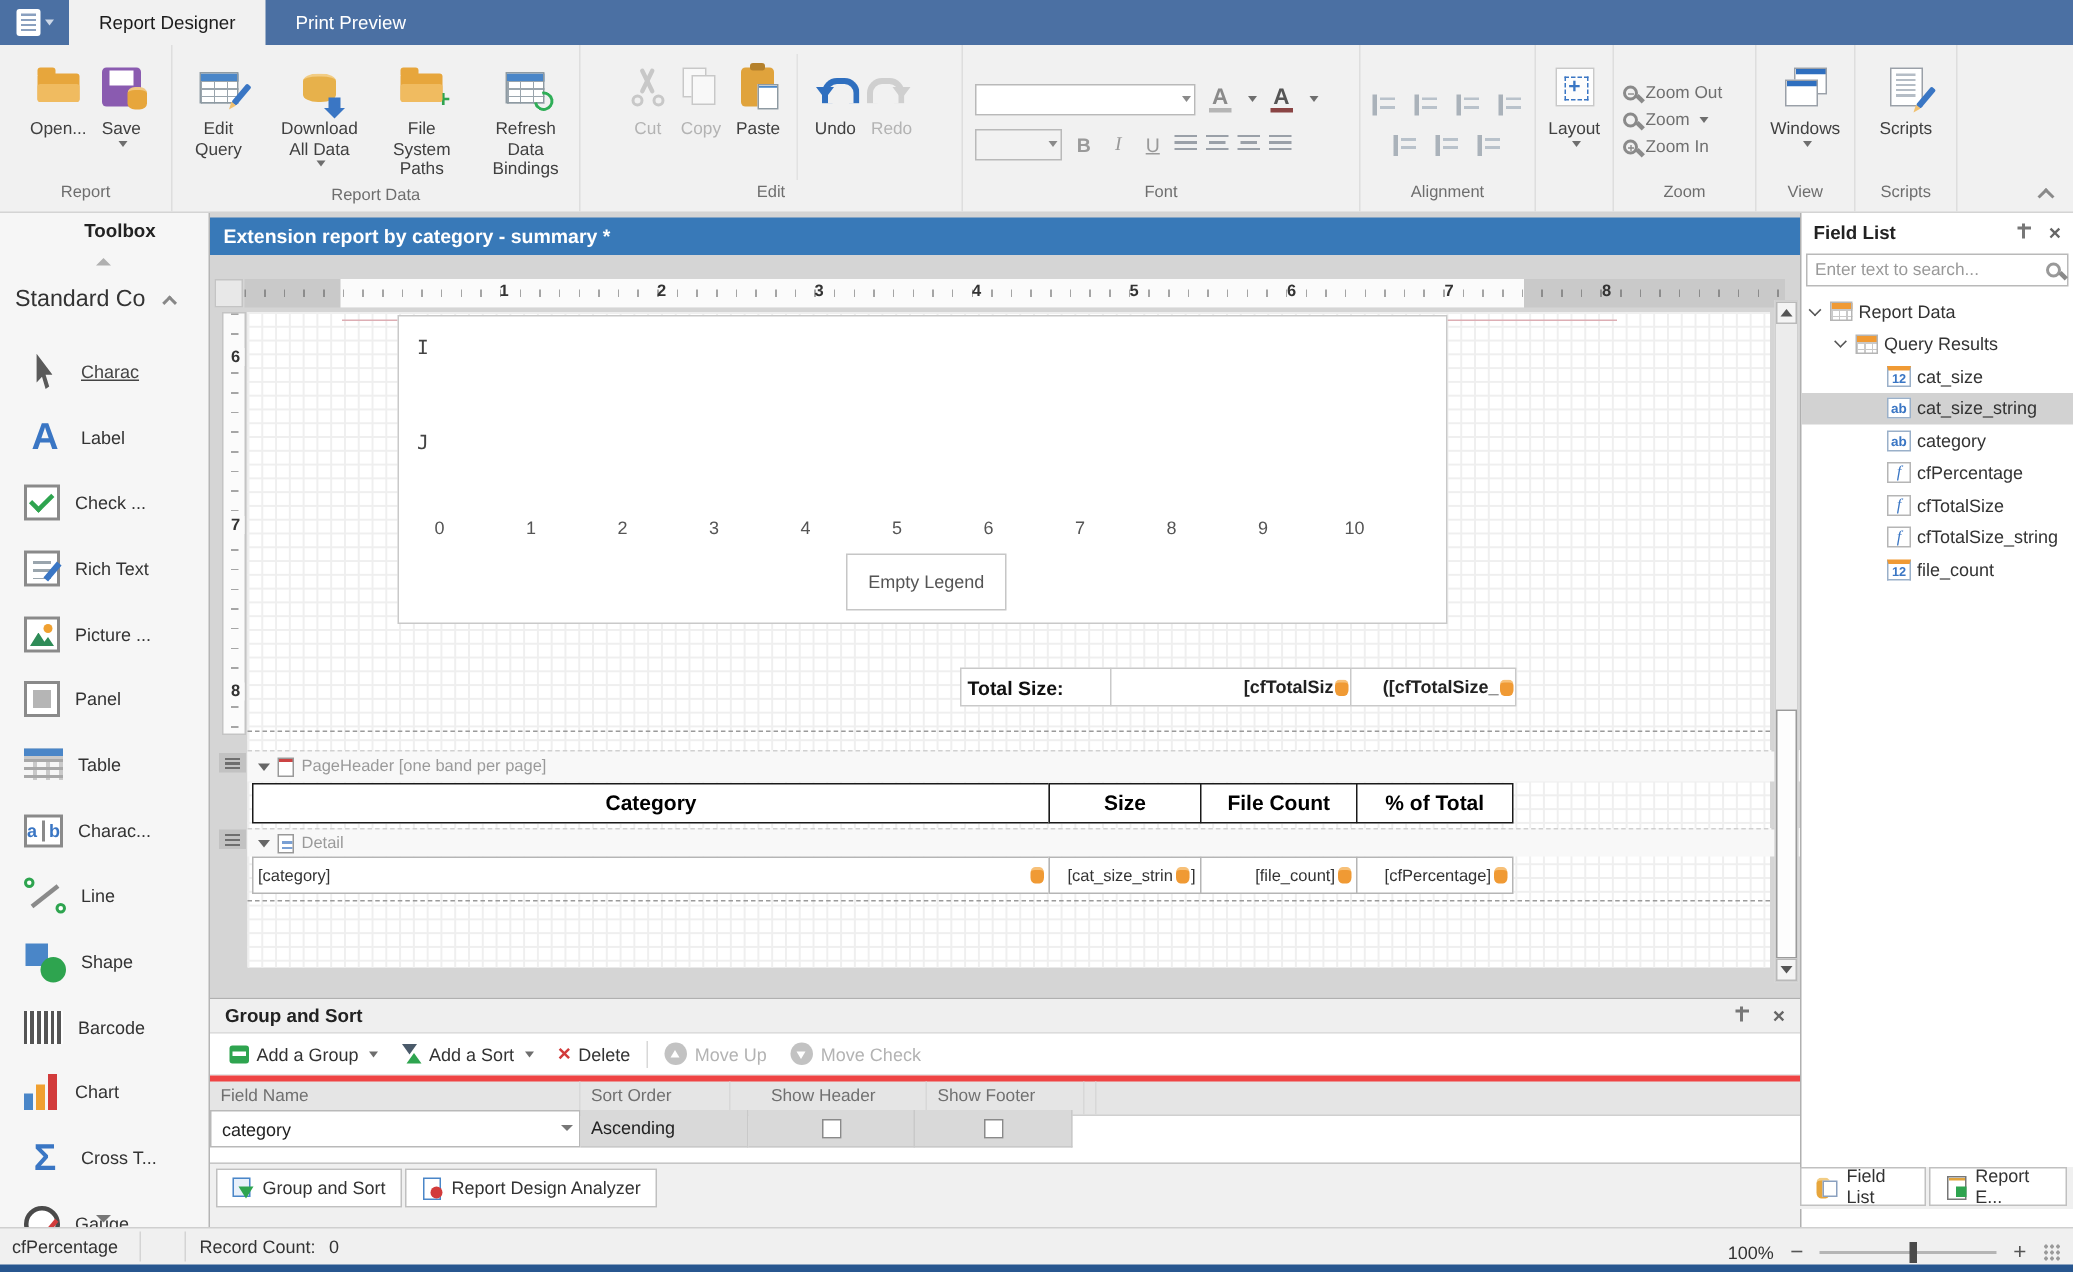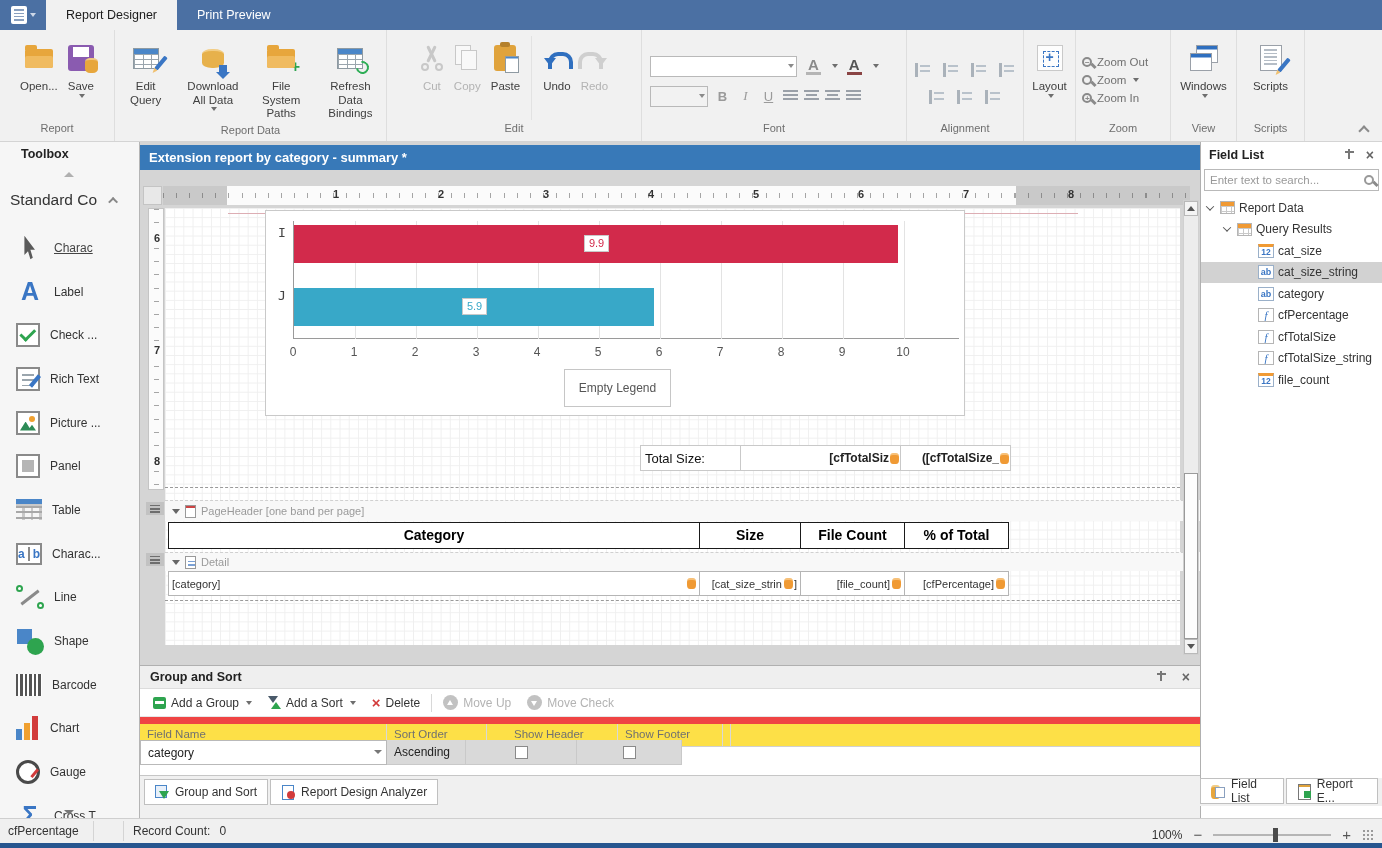--- a/index.html
+++ b/index.html
@@ -86,21 +86,21 @@
   .ic-windows { width:28px; height:26px; position:relative; }
   .ic-windows::before { content:""; position:absolute; right:0; top:0; width:20px; height:16px; background:#fff; border:1.2px solid #9aa0a8; box-shadow:inset 0 5px 0 -1.5px #2f6fbf; }
   .ic-windows::after { content:""; position:absolute; left:0; bottom:0; width:20px; height:16px; background:#fff; border:1.2px solid #9aa0a8; box-shadow:inset 0 5px 0 -1.5px #2f6fbf; }
   .ic-scripts { width:22px; height:26px; background:#fff; border:1.2px solid #9aa0a8; position:relative; }
   .ic-scripts::before { content:""; position:absolute; left:3px; top:3px; width:13px; height:17px; background:repeating-linear-gradient(#b5bdc6 0 1.5px, transparent 1.5px 3.5px); }
   #rib-collapse { position:absolute; right:14px; bottom:8px; width:9px; height:9px; cursor:pointer; }
   #rib-collapse::before { content:""; position:absolute; left:1px; top:3px; width:6px; height:6px; border-left:2px solid #8a8a8a; border-top:2px solid #8a8a8a; transform:rotate(45deg); }
 
   
   #toolbox { position:absolute; left:0; top:142px; width:140px; height:676px; background:#f6f6f6; border-right:1px solid #b5b5b5; overflow:hidden; }
-  #tb-title { height:24px; line-height:24px; padding-left:21px; font-size:12.5px; font-weight:bold; color:#222; }
+  #tb-title { height:24px; line-height:24px; padding-left:21px; font-size:12.5px; font-weight:bold; color:#222;text-align:center; }
   .tb-scroll { position:absolute; left:64px; width:0; height:0; border-left:5px solid transparent; border-right:5px solid transparent; }
   #tb-up { top:30px; border-bottom:5px solid #b0b0b0; }
   #tb-dn { bottom:3px; border-top:5px solid #777; z-index:3; }
   #tb-section { position:absolute; left:0; top:42px; width:140px; height:32px; display:flex; align-items:center; padding-left:10px; font-size:15.5px; color:#333; cursor:pointer; }
   #tb-section .chev-up { margin-left:14px; width:7px; height:7px; border-left:2px solid #888; border-top:2px solid #888; transform:rotate(45deg) translateY(2px); }
   #tb-items { position:absolute; left:0; top:84px; width:140px; bottom:0; }
   .tb-item { height:43.7px; display:flex; align-items:center; gap:10px; padding-left:16px; cursor:pointer; }
   .tb-lab { font-size:12px; color:#333; }
   .tb-lab.tb-sel { text-decoration:underline; color:#444; }
   .tbicon { width:28px; height:28px; position:relative; flex:none; display:flex; align-items:center; justify-content:center; }
@@ -163,21 +163,21 @@
   #plot { position:absolute; left:27px; top:10px; width:666px; height:118px; border-left:1px solid #9a9a9a; border-bottom:1px solid #9a9a9a; }
   .gridline { position:absolute; top:0; width:1px; height:118px; background:#e3e3e3; }
   .bar { position:absolute; left:0; height:38px; }
   .vlabel { position:absolute; background:#fff; border:1px solid #c9c9c9; font-size:11px; padding:0 4px; line-height:15px; }
   .cat-label { position:absolute; left:9px; width:14px; text-align:center; font-family:"DejaVu Sans Mono", monospace; font-size:13px; color:#444; }
   .xtick { position:absolute; top:134px; width:20px; text-align:center; font-size:12px; color:#555; }
   #legendbox { position:absolute; left:298px; top:158px; width:107px; height:38px; border:1px solid #c6c6c6; background:#fff;
       display:flex; align-items:center; justify-content:center; font-size:12px; color:#555; }
 
   .trow-cell { position:absolute; height:26px; background:#fff; border:1px solid #c9c9c9; display:flex; align-items:center; }
-  #ts-label { left:475px; top:237px; width:101px; font-weight:normal; font-size:13px; color:#111; padding-left:4px; }
+  #ts-label { left:475px; top:237px; width:101px; font-weight:bold; font-size:13px; color:#111; padding-left:4px; }
   #ts-v1 { left:575px; top:237px; width:161px; justify-content:flex-end; font-weight:bold; font-size:12px; color:#222; padding-right:1px; }
   #ts-v2 { left:735px; top:237px; width:111px; justify-content:flex-end; font-weight:bold; font-size:12px; color:#222; padding-right:1px; }
   .db-ic { width:9px; height:11px; background:#f09a34; border-radius:3px/4px; border-top:2px solid #f7c078; flex:none; margin-left:1px; }
 
   .dash { position:absolute; left:0; width:1015px; height:0; border-top:1px dashed #9a9a9a; }
   .bandstrip { position:absolute; left:0; width:1134px; background:#f8f8f8; display:flex; align-items:center; gap:5px; padding-left:7px;
       font-size:11px; color:#9a9a9a; border-top:1px dashed #d0d0d0; }
   .band-tri { width:0; height:0; border-left:4px solid transparent; border-right:4px solid transparent; border-top:5px solid #666; }
   .band-pg { width:11px; height:13px; background:#fff; border:1px solid #999; box-shadow:inset 0 3px 0 -1px #c44; }
   .band-dt { width:11px; height:13px; background:repeating-linear-gradient(#7aa0d4 2px, #7aa0d4 3.5px, transparent 3.5px 5.5px) 2px 2px/7px 9px no-repeat,#fff; border:1px solid #999; }
@@ -231,21 +231,21 @@
   .ag-ic { width:13px; height:12px; background:#2ea44f; border-radius:2px; position:relative; }
   .ag-ic::before { content:""; position:absolute; left:2px; top:4px; width:9px; height:3px; background:#fff; }
   .as-ic { width:13px; height:13px; position:relative; }
   .as-ic::before { content:""; position:absolute; left:0; top:0; width:0; height:0; border-left:5px solid transparent; border-right:5px solid transparent; border-top:7px solid #4a5a6a; }
   .as-ic::after { content:""; position:absolute; right:0; bottom:0; width:0; height:0; border-left:5px solid transparent; border-right:5px solid transparent; border-bottom:7px solid #2ea44f; }
   .del-ic { color:#d23b3b; font-weight:bold; font-size:15px; line-height:13px; }
   .mv-ic { width:15px; height:15px; border-radius:50%; background:#c2c2c2; position:relative; }
   .mv-ic::after { content:""; position:absolute; left:4px; }
   .mv-up::after { top:4.5px; border-left:3.5px solid transparent; border-right:3.5px solid transparent; border-bottom:5px solid #fff; }
   .mv-dn::after { top:5.5px; border-left:3.5px solid transparent; border-right:3.5px solid transparent; border-top:5px solid #fff; }
-  #gs-head { position:absolute; left:0; top:51px; display:flex; width:1060px; background:#fde047; border-top:7px solid #ef4444; border-bottom:1px solid #d0d0d0; }
+  #gs-head { position:absolute; left:0; top:51px; display:flex; width:1060px; background:#e5e5e5; border-top:4px solid #ef4444; border-bottom:1px solid #d0d0d0; }
   .gs-hcell { height:22px; line-height:21px; padding-left:7px; font-size:11.5px; color:#707070; border-right:1px solid #d8d8d8; }
   #gs-row { position:absolute; left:0; top:74px; display:flex; height:25px; }
   .gs-c0 { width:247px; background:#fff; border:1px solid #b9b9b9; font-size:12px; color:#222; display:flex; align-items:center; padding-left:7px; position:relative; }
   .gs-c0 .dd { position:absolute; right:4px; top:9px; width:0; height:0; border-left:4px solid transparent; border-right:4px solid transparent; border-top:4.5px solid #777; }
   .gs-cg { background:#d9d9d9; border-right:1px solid #c9c9c9; border-bottom:1px solid #c9c9c9; display:flex; align-items:center; font-size:12px; color:#222; }
   .cbx { width:13px; height:13px; background:#fff; border:1px solid #8a8a8a; margin:0 auto; }
 
   
   #bt { position:absolute; left:140px; top:775px; width:1060px; height:43px; background:#f0f0f0; border-top:1px solid #c6c6c6; display:flex; align-items:flex-start; padding:3px 0 0 4px; }
   .btab { height:26px; display:flex; align-items:center; gap:6px; padding:0 10px; border:1px solid #c0c0c0; background:#fff; font-size:12px; color:#333; margin-right:2px; cursor:pointer; }
@@ -552,26 +552,26 @@
         </div>
         <div class="tb-item">
           <div class="tbicon tb-barcode"></div>
           <div class="tb-lab">Barcode</div>
         </div>
         <div class="tb-item">
           <div class="tbicon tb-chart"></div>
           <div class="tb-lab">Chart</div>
         </div>
         <div class="tb-item">
+          <div class="tbicon tb-cross"></div>
+          <div class="tb-lab">Cross T...</div>
+        </div>
+        <div class="tb-item">
           <div class="tbicon tb-gauge"></div>
           <div class="tb-lab">Gauge</div>
-        </div>
-        <div class="tb-item">
-          <div class="tbicon tb-cross"></div>
-          <div class="tb-lab">Cross T...</div>
         </div>
       </div>
     <div class="tb-scroll" id="tb-dn"></div>
   </div>
 
   <div id="designer">
     <div id="doc-title">Extension report by category - summary *</div>
     <div id="corner"></div>
     <div id="hruler">
         <div class="white"></div>
@@ -590,36 +590,20 @@
         <div class="vnum" style="top: 246px;">8</div>
       </div>
     <div class="bandmark" style="top:360px"></div>
     <div class="bandmark" style="top:411px"></div>
 
     <div id="page">
       <div id="pinkline"></div>
 
       <div id="chartbox">
         <div id="chart-inner">
-          <div id="plot">
-              <div class="gridline" style="left: 61px;"></div>
-              <div class="gridline" style="left: 122px;"></div>
-              <div class="gridline" style="left: 183px;"></div>
-              <div class="gridline" style="left: 244px;"></div>
-              <div class="gridline" style="left: 305px;"></div>
-              <div class="gridline" style="left: 366px;"></div>
-              <div class="gridline" style="left: 427px;"></div>
-              <div class="gridline" style="left: 488px;"></div>
-              <div class="gridline" style="left: 549px;"></div>
-              <div class="gridline" style="left: 610px;"></div>
-              <div class="bar" style="top: 4px; width: 603.9px; background: rgb(210, 42, 75);"></div>
-              <div class="vlabel" style="left: 289.95px; top: 14px; color: rgb(210, 42, 75);">9.9</div>
-              <div class="bar" style="top: 67px; width: 359.9px; background: rgb(56, 168, 200);"></div>
-              <div class="vlabel" style="left: 167.95px; top: 77px; color: rgb(56, 168, 200);">5.9</div>
-            </div>
           <div id="legendbox">Empty Legend</div>
         <div class="xtick" style="left: 17px;">0</div>
             <div class="xtick" style="left: 78px;">1</div>
             <div class="xtick" style="left: 139px;">2</div>
             <div class="xtick" style="left: 200px;">3</div>
             <div class="xtick" style="left: 261px;">4</div>
             <div class="xtick" style="left: 322px;">5</div>
             <div class="xtick" style="left: 383px;">6</div>
             <div class="xtick" style="left: 444px;">7</div>
             <div class="xtick" style="left: 505px;">8</div>
@@ -781,21 +765,21 @@
         <div class="gs-hcell" style="width: 100px;">Sort Order</div>
         <div class="gs-hcell" style="width: 111px; margin-left: 20px;">Show Header</div>
         <div class="gs-hcell" style="width: 105px;">Show Footer</div>
         <div class="gs-hcell"></div>
       </div>
     <div id="gs-row">
         <div class="gs-c0">
           <div>category</div>
           <div class="dd"></div>
         </div>
-        <div class="gs-cg" style="width: 79px; padding-left: 7px;">
+        <div class="gs-cg" style="width: 112px; padding-left: 7px;">
           <div>Ascending</div>
         </div>
         <div class="gs-cg" style="width: 111px;">
           <div class="cbx"></div>
         </div>
         <div class="gs-cg" style="width: 105px;">
           <div class="cbx"></div>
         </div>
       </div>
   </div>

